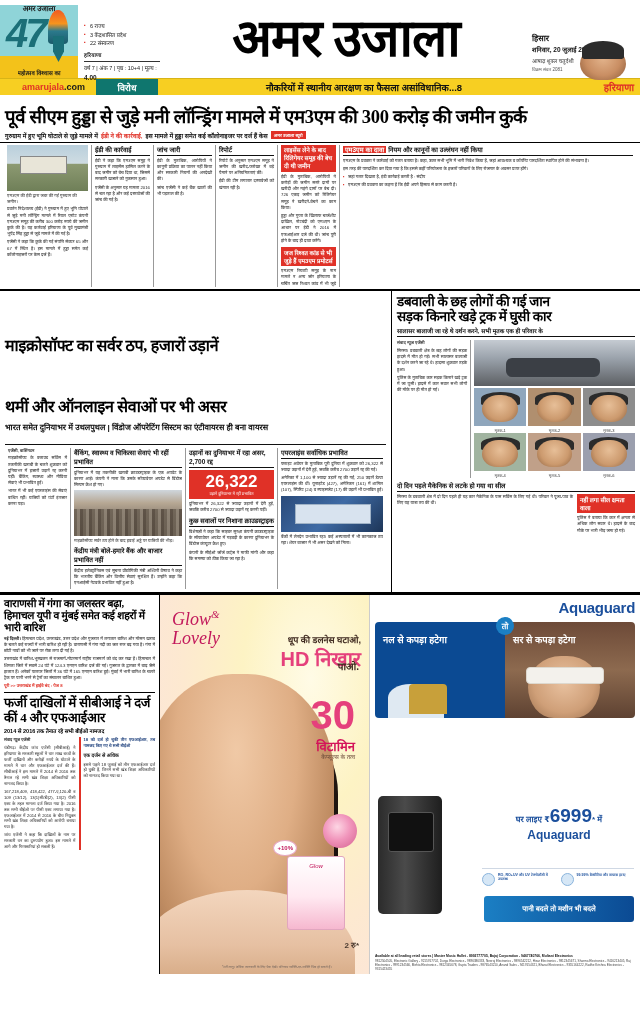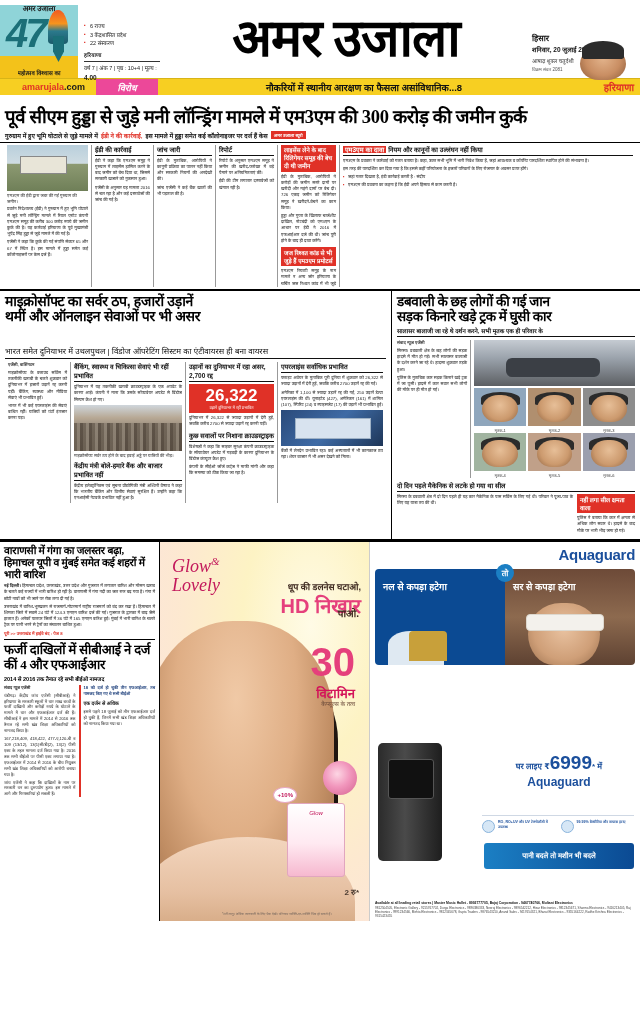--- a/index.html
+++ b/index.html
@@ -74,23 +74,23 @@
   }
 
   
   .navbar {
     height: 17px; background:#f7cf22; display:flex; align-items:center;
     border-top:1px solid #d8b417;
   }
   .navbar .nb-logo { flex:0 0 96px; padding-left:22px; font-size:9px; font-weight:bold; color:#e03127; }
   .navbar .nb-logo span { color:#1a1a1a; }
   .navbar .nb-tag {
-    flex:0 0 62px; height:100%; background:#ec4899; color:#fff;
+    flex:0 0 62px; height:100%; background:#0f766e; color:#fff;
     display:flex; align-items:center; justify-content:center;
-    font-size:9px; font-weight:bold;font-style:italic;
+    font-size:9px; font-weight:bold;
   }
   .navbar .nb-head { flex:1 1 auto; text-align:center; font-size:9.5px; font-weight:bold; color:#111; }
   .navbar .nb-state { flex:0 0 70px; text-align:right; padding-right:6px; font-size:10px; font-weight:bold; color:#e03127; }
 
   
   .lead { padding: 12px 5px 2px 5px; border-bottom:1px solid #000; }
   .lead h1 {
     font-size: 18.5px; font-weight: bold; color:#000; line-height:1.12; letter-spacing:-0.3px;
     font-family:"Liberation Serif","DejaVu Serif",serif;
   }
@@ -130,24 +130,25 @@
   .bullet-list { font-size:4.3px; line-height:1.4; color:#222; }
   .bullet-list li { list-style:none; position:relative; padding-left:5px; margin-bottom:1.5px; }
   .bullet-list li:before { content:"▪"; position:absolute; left:0; color:#e03127; }
 
   
   .mid { display:flex; border-bottom:2px solid #000; }
   .mid-left { flex:0 0 392px; padding:3px 5px; border-right:1.5px solid #000; }
   .mid-right { flex:1 1 auto; padding:3px 5px; }
 
   .mid-left h2 {
-    font-size:14px; font-weight:bold; line-height:1.12; color:#000; letter-spacing:-0.3px;
-    font-family:Liberation Sans, sans-serif;
-  }
-  .mid-left .kicker { font-size:8px; font-weight:normal; color:#111; margin-top:20px; border-bottom:1px solid #111; padding-bottom:2px; }
+    font-size:16px; font-weight:bold; line-height:1.12; color:#000; letter-spacing:-0.3px;
+    font-family:Liberation Serif, serif;
+    margin-top:43px;
+  }
+  .mid-left .kicker { font-size:8px; font-weight:bold; color:#111; margin-top:5px; border-bottom:1px solid #111; padding-bottom:12px; }
   .mid-right h2 {
     font-size:13.5px; font-weight:bold; line-height:1.15; color:#000; letter-spacing:-0.3px;
     font-family:"Liberation Serif","DejaVu Serif",serif;
   }
   .mid-right .kicker { font-size:6px; font-weight:bold; color:#111; margin-top:2px; border-bottom:1px solid #111; padding-bottom:1.5px; }
 
   .mid-cols { display:flex; margin-top:3px; }
   .mc { padding:0 3px; border-right:0.5px solid #999; }
   .mc:last-child { border-right:none; }
   .mc1 { flex:0 0 66px; }

